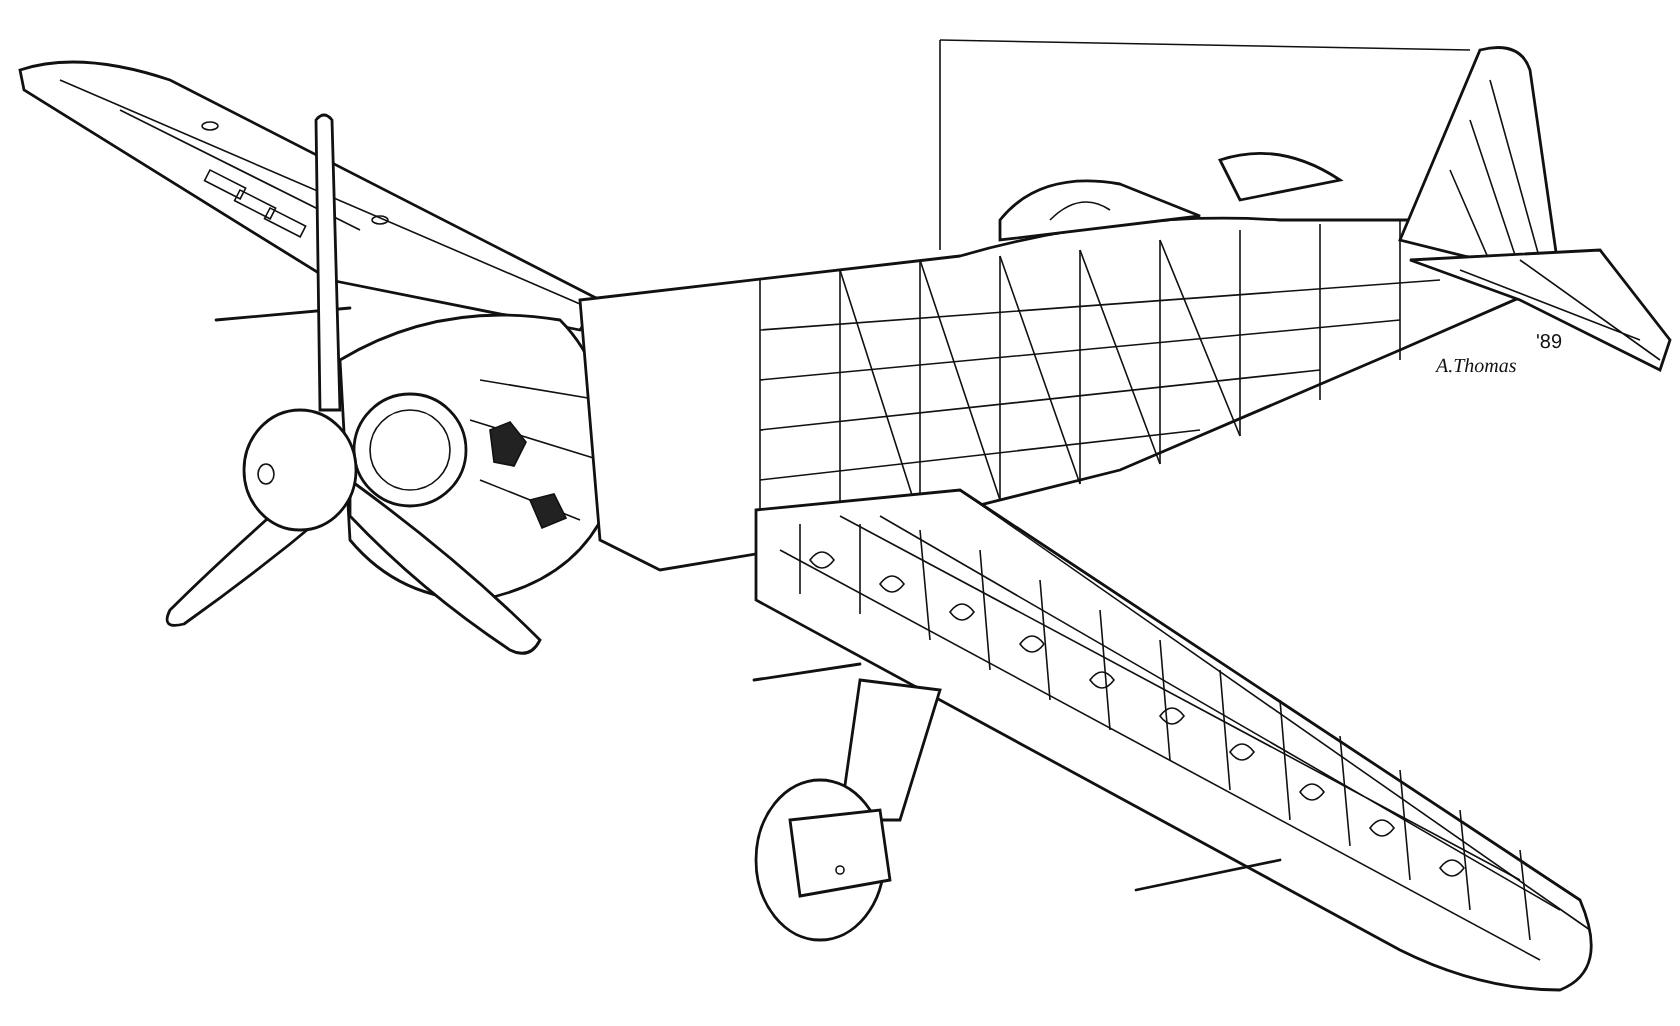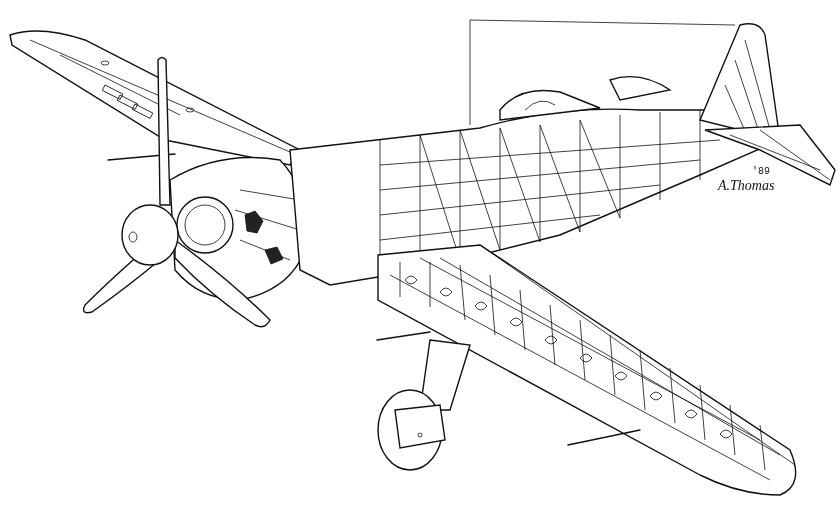--- a/index.html
+++ b/index.html
@@ -2,22 +2,22 @@
 <html><head>
 <meta charset="utf-8">
 <style>
   html,body{margin:0;padding:0;background:#ffffff;}
   body{width:840px;height:513px;overflow:hidden;position:relative;font-family:"Liberation Sans",sans-serif;}
   svg{position:absolute;left:0;top:0;}
   .ln{fill:none;stroke:#111;stroke-width:1.4;stroke-linejoin:round;stroke-linecap:round;}
   .th{fill:none;stroke:#111;stroke-width:0.8;}
   .fw{fill:#fff;stroke:#111;stroke-width:1.4;}
   .dk{fill:#222;stroke:#111;stroke-width:0.8;}
-  .sig{position:absolute;left:718px;top:178px;font-family:"Liberation Serif",serif;font-style:italic;font-size:14px;color:#111;}
-  .yr{position:absolute;left:752px;top:166px;font-family:Liberation Mono, monospace;font-size:10px;color:#111;}
+  .sig{position:absolute;left:718px;top:178px;font-family:"Liberation Serif",serif;font-style:italic;font-size:10px;color:#111;}
+  .yr{position:absolute;left:768px;top:166px;font-family:Liberation Sans, sans-serif;font-size:10px;color:#111;}
 </style>
 </head>
 <body>
 
 <div>
 <svg width="840" height="513" viewBox="0 0 840 513">
 
   <g>
     <path class="fw" d="M10,35 Q40,25 85,40 L300,150 L290,165 L165,140 L12,45 Z"></path>
     <path class="th" d="M30,40 L290,152"></path>

